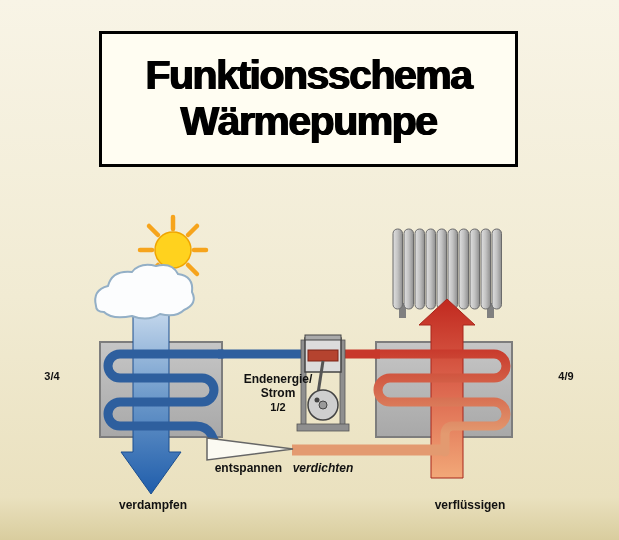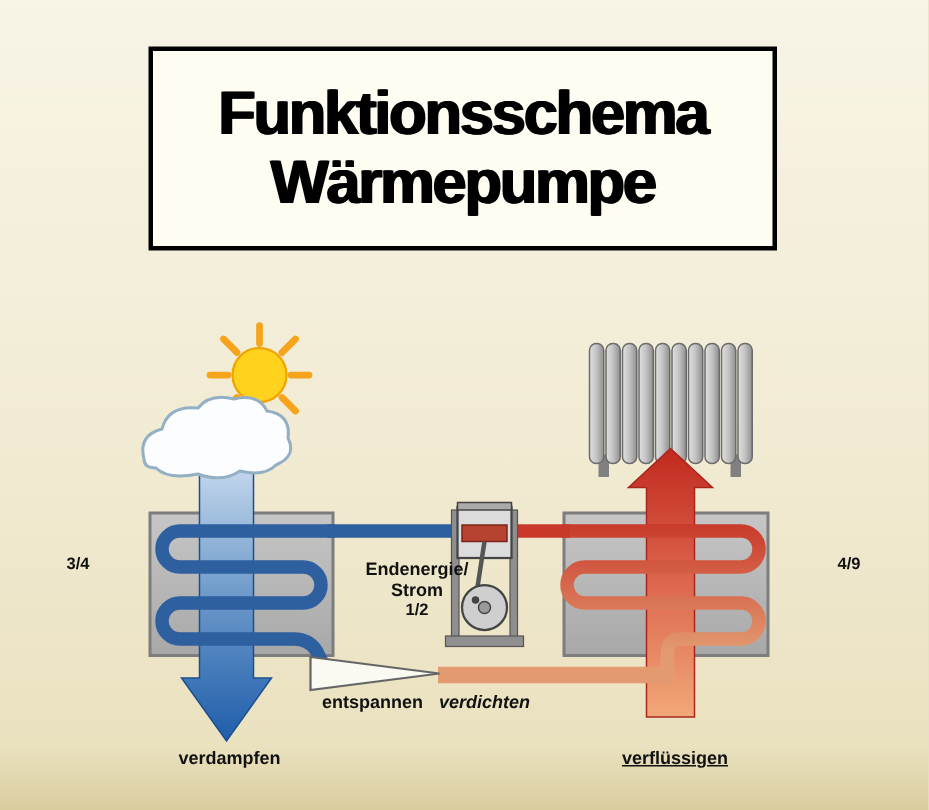--- a/index.html
+++ b/index.html
@@ -141,15 +141,15 @@
   <div class="lbl" style="left:518px;top:370px;width:96px;">
     <span class="frac">4/9</span>
   </div>
 
   <div class="lbl" style="left:194px;top:461px;width:88px;text-align:right;">entspannen</div>
 
   <div class="lbl" style="left:283px;top:461px;width:80px;font-style:italic;">verdichten</div>
 
   <div class="lbl" style="left:108px;top:498px;width:90px;">verdampfen</div>
 
-  <div class="lbl" style="left:404px;top:498px;width:92px;text-decoration:underline;">verflüssigen</div>
+  <div class="lbl" style="left:424px;top:498px;width:92px;">verflüssigen</div>
 
 </div>
 
 </body></html>

